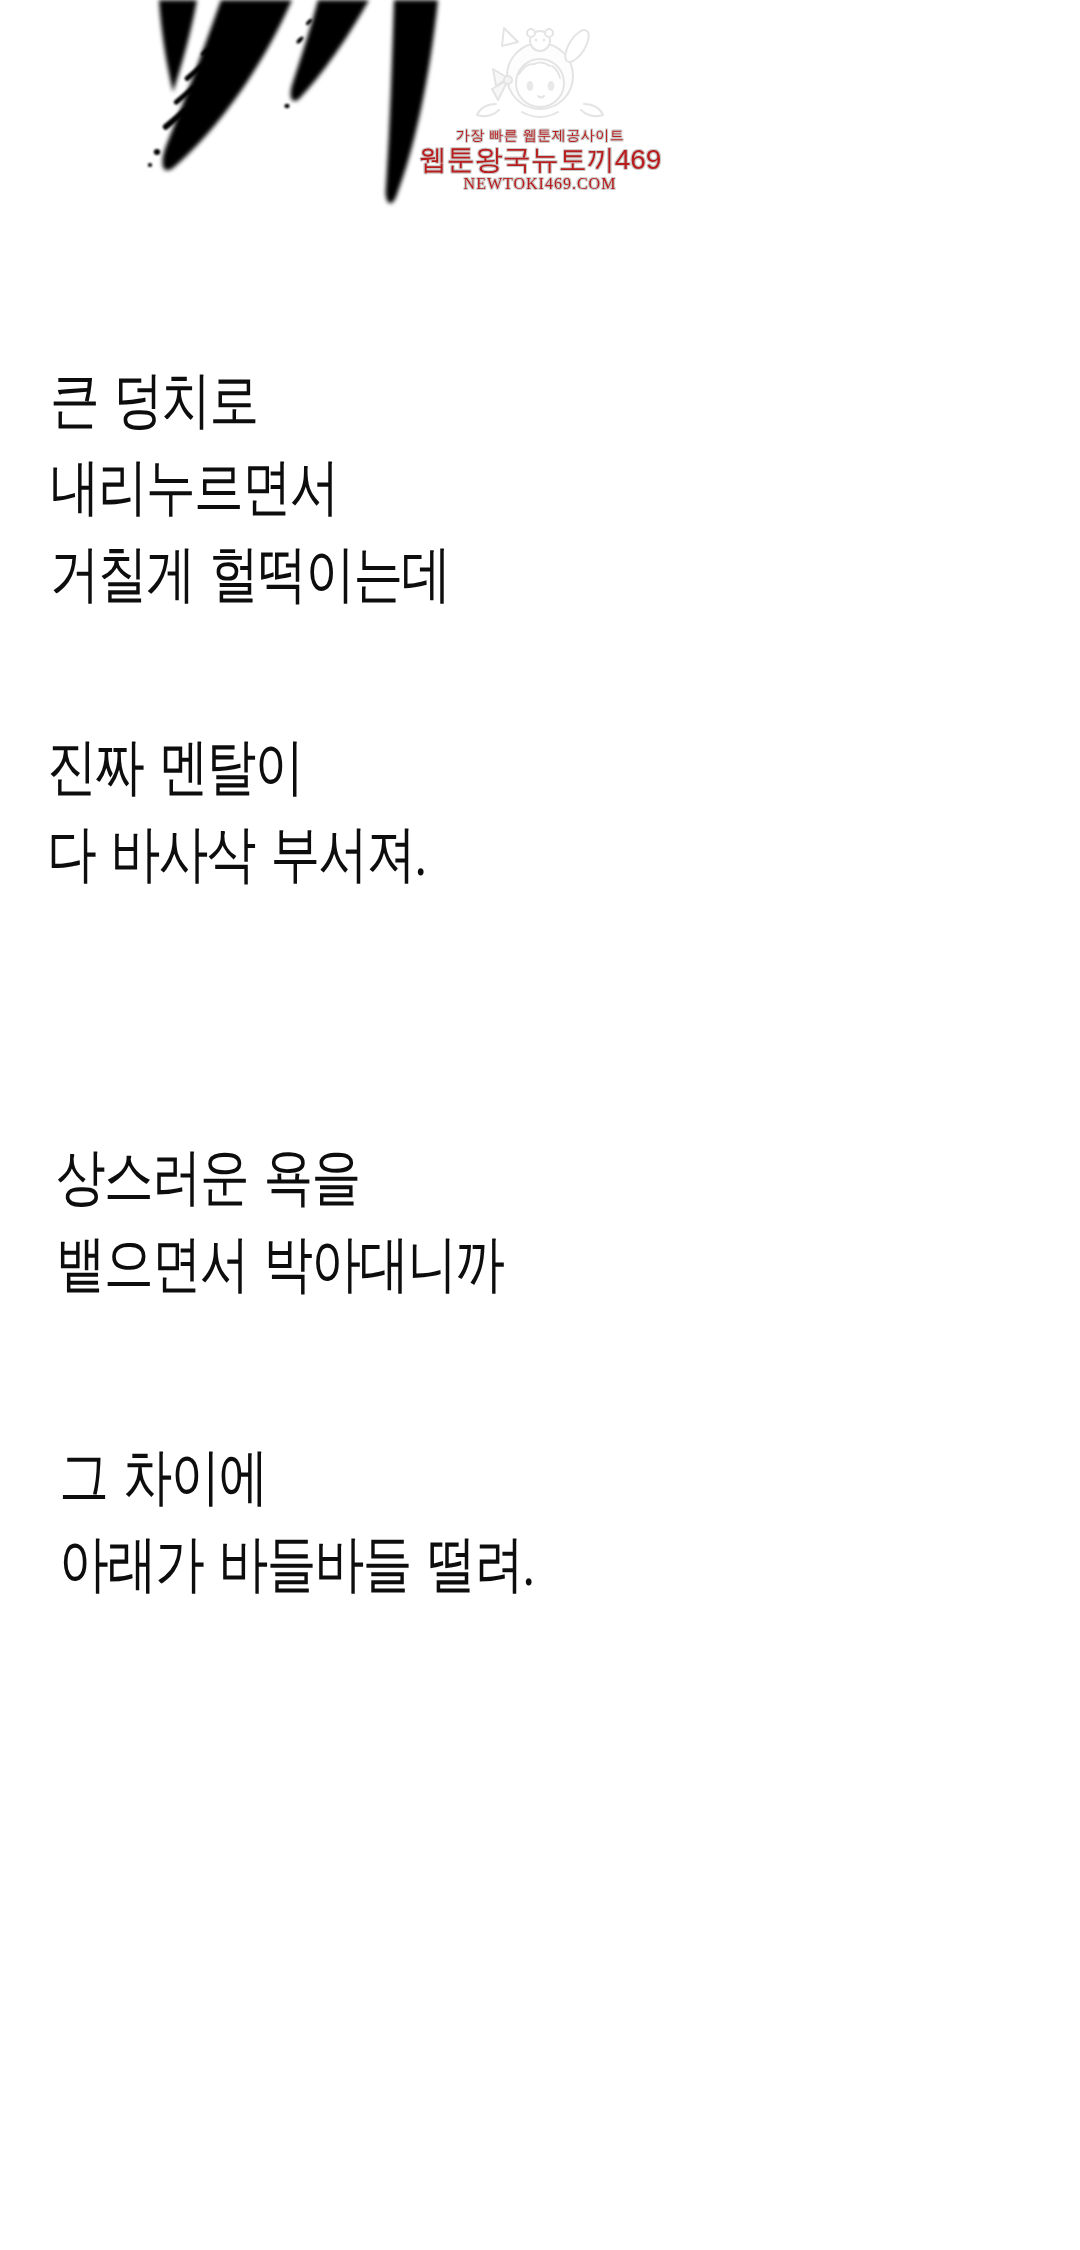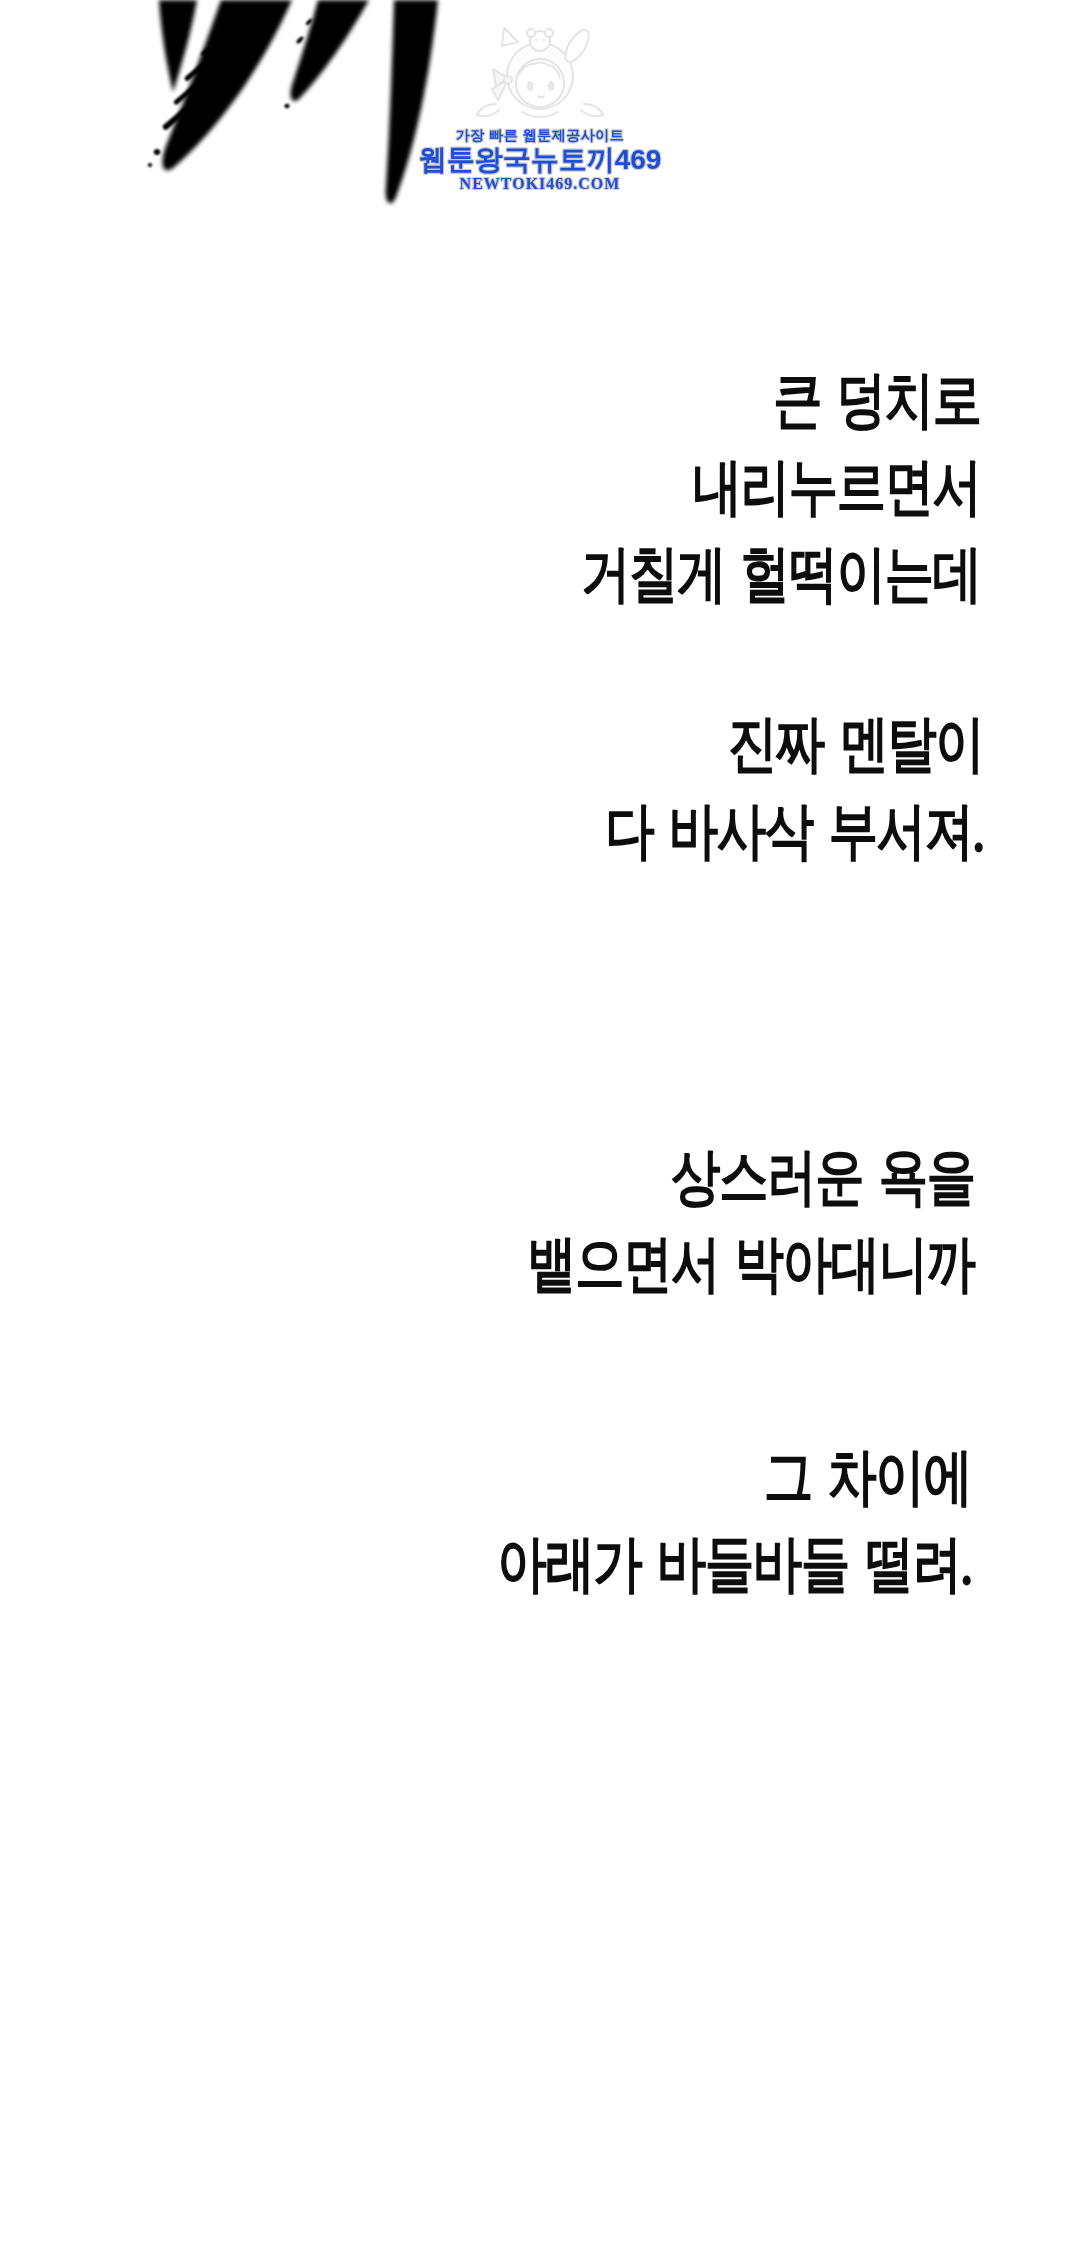--- a/index.html
+++ b/index.html
@@ -23,56 +23,56 @@
   .watermark {
     position: absolute;
     top: 26px;
     left: 390px;
     width: 300px;
     text-align: center;
     user-select: none;
   }
   .mascot-box { width: 132px; height: 102px; margin: 0 auto; }
   .wm-text {
-    color: #1d4ed8;
-    font-weight: 700;
+    color: #b91c1c;
+    font-weight: 400;
     text-shadow:
       1px 0 0 #cbcbcb, -1px 0 0 #cbcbcb,
       0 1px 0 #cbcbcb, 0 -1px 0 #cbcbcb,
       1px 1px 0 #d4d4d4, -1px -1px 0 #d4d4d4,
       1px -1px 0 #d4d4d4, -1px 1px 0 #d4d4d4;
     white-space: nowrap;
     line-height: 1.12;
   }
   .wm-tagline { font-family: "Liberation Sans", sans-serif; font-size: 14px; letter-spacing: 0.5px; }
   .wm-name    { font-family: "Liberation Sans", sans-serif; font-size: 28px; letter-spacing: 0px; }
   .wm-domain  { font-family: "Liberation Serif", serif;     font-size: 16px; letter-spacing: 1px; }
 
   
   .dialogue {
     position: absolute;
     left: 0;
     width: 1030px;
-    text-align: right;
+    text-align: left;
     color: #0d0d0d;
     font-family: "Liberation Serif", serif;
-    font-weight: 700;
+    font-weight: 400;
     font-size: 62px;
     line-height: 87px;
     letter-spacing: -2px;
     word-spacing: 6px;
     white-space: nowrap;
   }
   .dialogue .inner {
     display: inline-block;
     transform: scaleX(0.8);
     transform-origin: 50% 50%;
   }
   .b1 { top: 357px; }
-  .b2 { top: 701px; }
+  .b2 { top: 724px; }
   .b3 { top: 957px; }
   .b4 { top: 1134px; }
   .b5 { top: 1434px; }
 </style>
 </head>
 <body>
 
 <div class="page">
 
   <div class="sfx-wrap">

